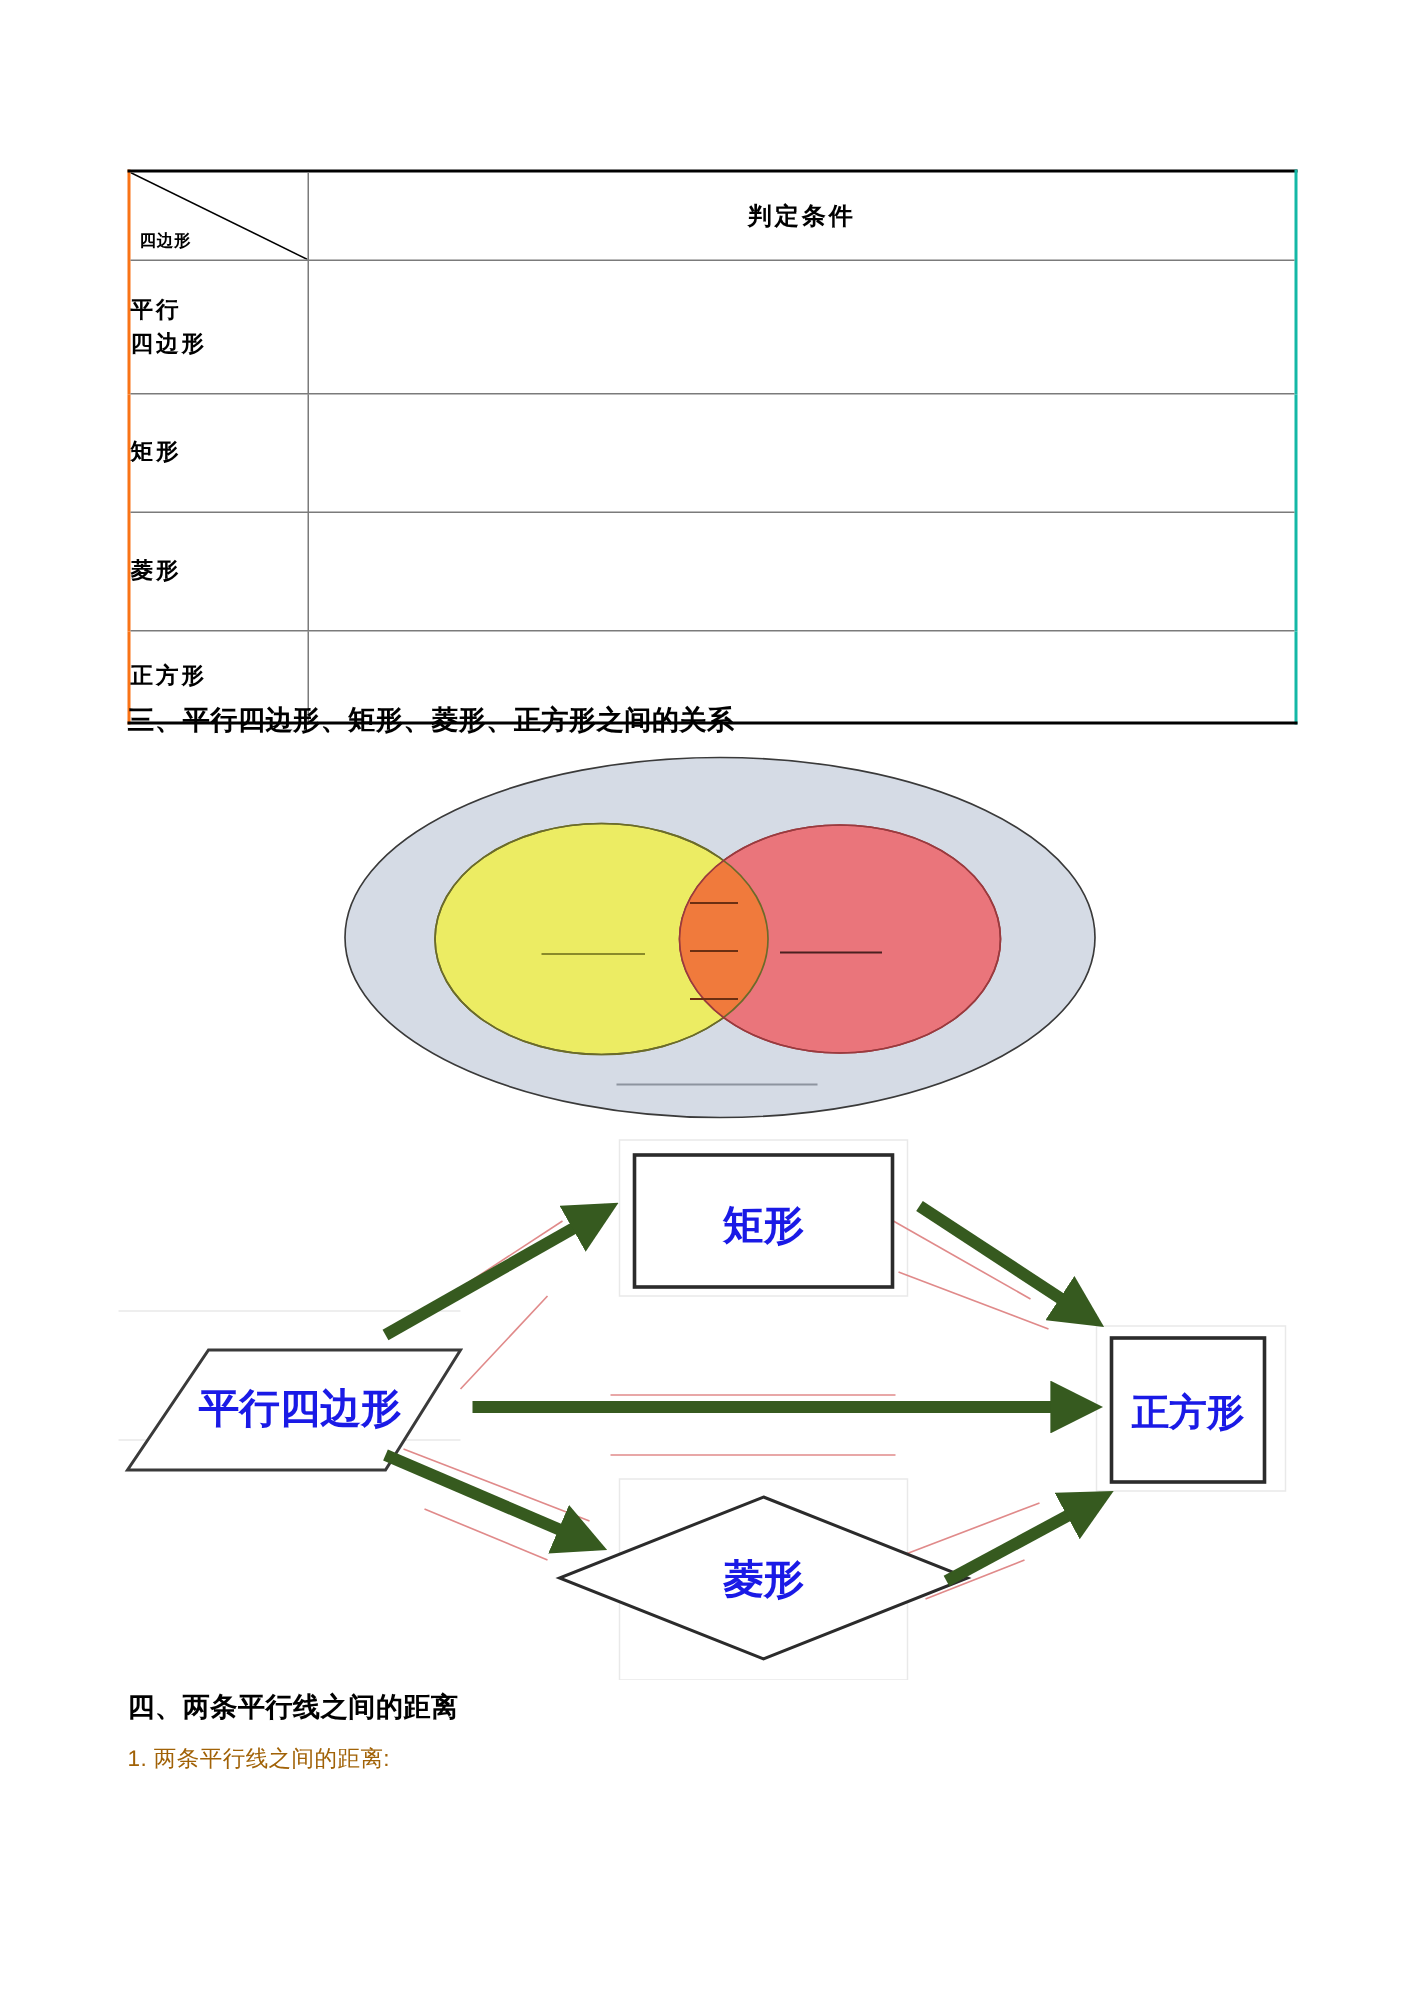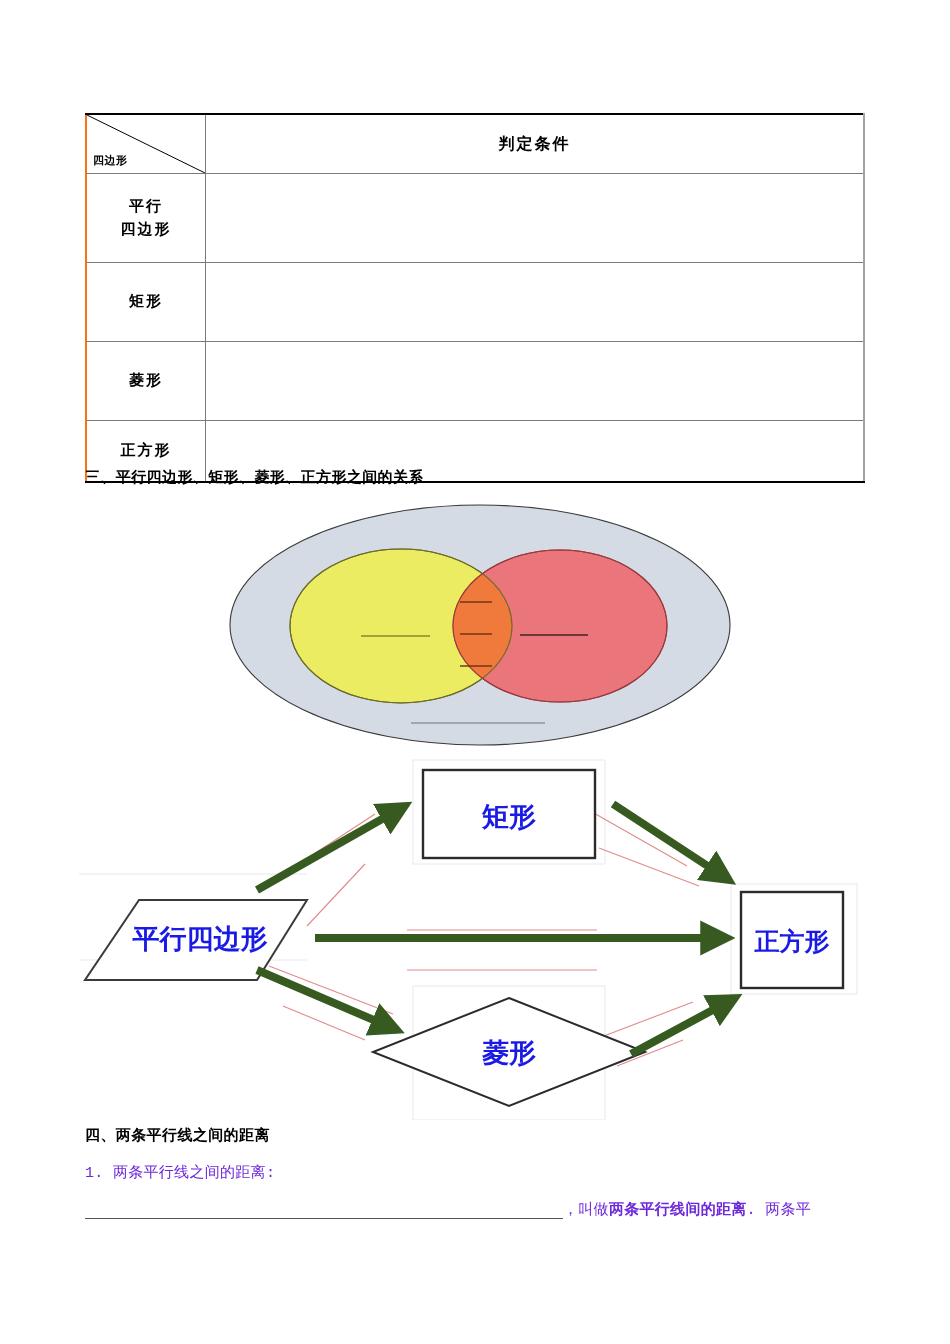--- a/index.html
+++ b/index.html
@@ -31,21 +31,21 @@
     width: 780px;
     border-collapse: collapse;
     table-layout: fixed;
   }
   .judge-table td {
     border: 1px solid #7b7b7b;
     padding: 0;
     vertical-align: middle;
   }
   .judge-table .outer-left { border-left: 2px solid #f97316; }
-  .judge-table .outer-right { border-right: 2px solid #a3a3a3; }
+  .judge-table .outer-right { border-right: 2px solid #14b8a6; }
   .judge-table .outer-top { border-top: 2px solid #000; }
   .judge-table .outer-bottom { border-bottom: 2px solid #000; }
 
   .corner-cell {
     position: relative;
     height: 58px;
     width: 118px;
   }
   .corner-cell .diag {
     position: absolute;
@@ -64,48 +64,48 @@
   }
   .head-cell {
     text-align: center;
     font-size: 16px;
     font-weight: bold;
     font-family: "DejaVu Serif", "Liberation Serif", serif;
     letter-spacing: 2px;
     height: 58px;
   }
   .row-label {
-    text-align: center;
+    text-align: left;
     font-size: 15px;
     font-weight: bold;
     font-family: "DejaVu Sans", "Liberation Sans", sans-serif;
     letter-spacing: 2px;
     line-height: 1.55;
   }
   .row-label .lbl-line { display: block; }
   .r-tall { height: 88px; }
   .r-mid  { height: 78px; }
   .r-low  { height: 60px; }
 
   
   .sec-heading {
     position: absolute;
-    font-size: 15px;
+    font-size: 18px;
     font-weight: bold;
     font-family: "DejaVu Sans", "Liberation Sans", sans-serif;
     letter-spacing: 0.4px;
     white-space: nowrap;
   }
   .body-line {
     position: absolute;
     font-size: 15px;
-    font-family: Liberation Mono, monospace;
+    font-family: Liberation Sans, sans-serif;
     letter-spacing: 0.3px;
     white-space: nowrap;
-    color: #6d28d9;
+    color: #a16207;
   }
   .body-line b { font-weight: bold; }
   .fill-blank {
     display: inline-block;
     border-bottom: 1px solid #555;
     height: 1em;
     vertical-align: bottom;
   }
 
   
@@ -252,17 +252,14 @@
         <line x1="182" y1="212" x2="322" y2="272"></line>
         <line x1="556" y1="296" x2="660" y2="240"></line>
       </g>
     </svg>
   </div>
 
   <div class="sec-heading" style="left:85px; top:1126px;">四、两条平行线之间的距离</div>
 
   <div class="body-line" style="left:85px; top:1163px;">1. 两条平行线之间的距离:</div>
 
-  <div class="body-line" style="left:85px; top:1200px;">
-    <span class="fill-blank" style="width:478px;"></span><span>，叫做</span><b>两条平行线间的距离</b><span>. 两条平</span>
-  </div>
 
 </div>
 
 </body></html>

